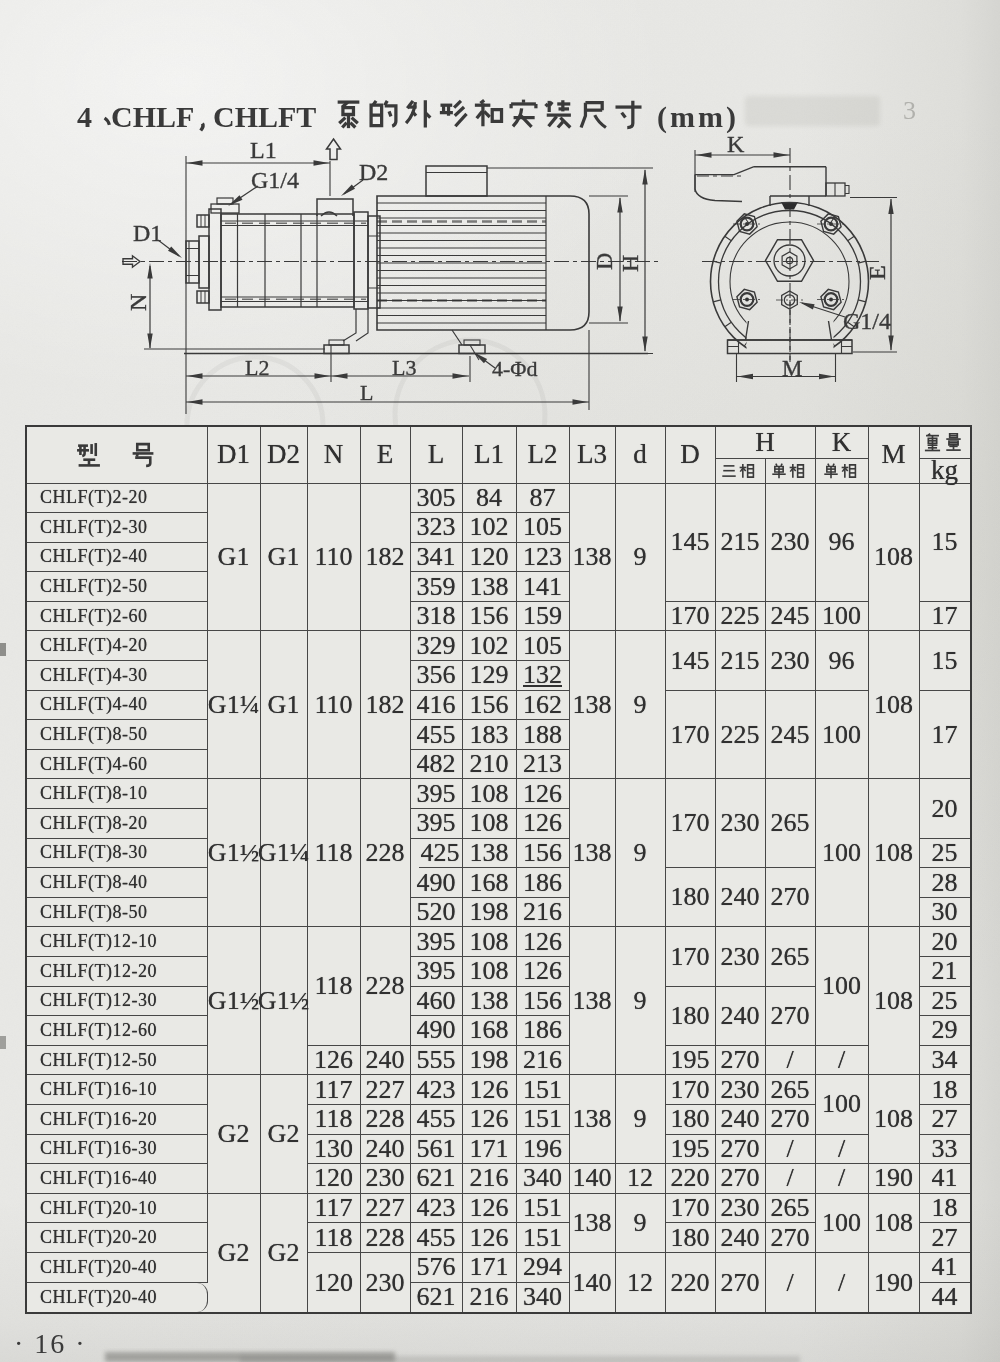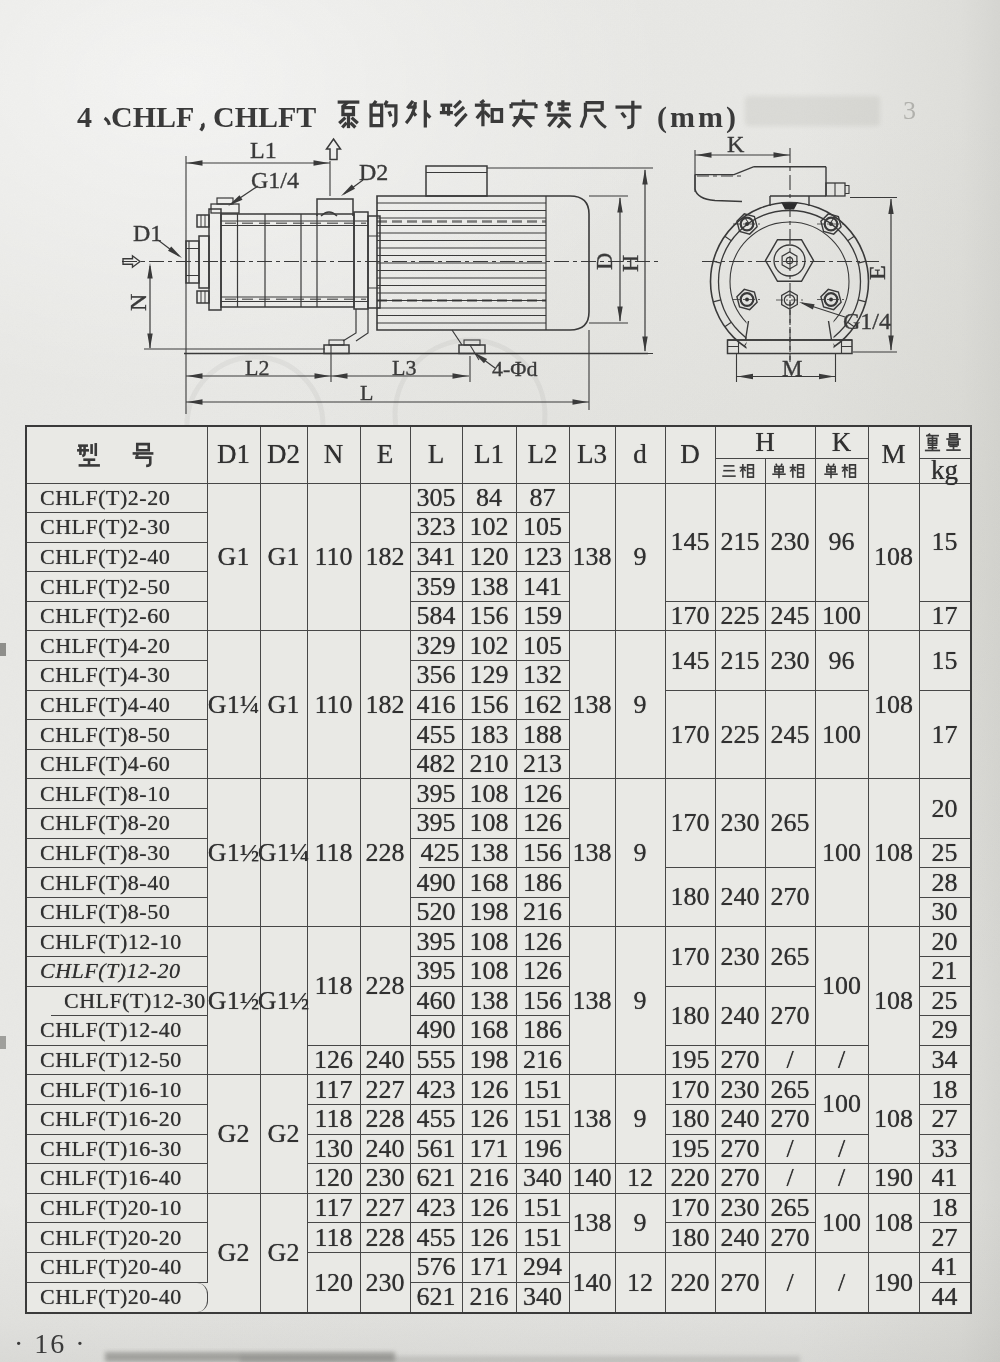--- a/index.html
+++ b/index.html
@@ -11,21 +11,21 @@
   radial-gradient(ellipse 900px 600px at 88% 40%, rgba(200,200,192,0.30), rgba(200,200,192,0) 72%),
   linear-gradient(180deg, rgba(0,0,0,0) 88%, rgba(90,90,85,0.06) 97%, rgba(90,90,85,0.10) 100%),
   linear-gradient(90deg, #e9e9e6 0%, #e8e8e5 80%, #dfdfdb 96%, #d6d6d2 100%);}
 #title{position:absolute;left:75px;top:94px;}
 #drawing{position:absolute;left:100px;top:128px;}
 #tbl{position:absolute;left:25px;top:425px;display:grid;border:2.2px solid #3a3a3a;background:#e9e9e5;}
 .cell{border-right:1.6px solid #474747;border-bottom:1.6px solid #474747;display:flex;align-items:center;justify-content:center;
  font-size:26px;color:#303030;white-space:nowrap;overflow:visible;text-shadow:0 0 0.7px rgba(48,48,48,0.85);}
 .cell.nr{border-right:none}
 .cell.nb{border-bottom:none}
-.mdl{justify-content:flex-start;padding-left:13px;box-sizing:border-box;font-size:22px;letter-spacing:0.5px;}
+.mdl{justify-content:flex-start;padding-left:13px;box-sizing:border-box;font-size:18px;letter-spacing:0.5px;}
 .hc{font-size:27px;}
 .ghost{position:absolute;white-space:nowrap;}
 #pageno{position:absolute;left:14px;top:1328px;font-size:28px;color:#3a3a3a;letter-spacing:2px;}
 </style></head>
 <body>
 <div id="page">
 <div id="paper"></div>
 
 <svg width="1000" height="1362" style="position:absolute;left:0;top:0;opacity:0.5">
       <filter id="nz">
@@ -480,23 +480,23 @@
 <div class="cell mdl" style="grid-column:1;grid-row:9/span 1;">CHLF(T)4-30</div>
 <div class="cell mdl" style="grid-column:1;grid-row:10/span 1;padding-left:13px;">CHLF(T)4-40</div>
 <div class="cell mdl" style="grid-column:1;grid-row:11/span 1;">CHLF(T)8-50</div>
 <div class="cell mdl" style="grid-column:1;grid-row:12/span 1;">CHLF(T)4-60</div>
 <div class="cell mdl" style="grid-column:1;grid-row:13/span 1;">CHLF(T)8-10</div>
 <div class="cell mdl" style="grid-column:1;grid-row:14/span 1;">CHLF(T)8-20</div>
 <div class="cell mdl" style="grid-column:1;grid-row:15/span 1;">CHLF(T)8-30</div>
 <div class="cell mdl" style="grid-column:1;grid-row:16/span 1;">CHLF(T)8-40</div>
 <div class="cell mdl" style="grid-column:1;grid-row:17/span 1;">CHLF(T)8-50</div>
 <div class="cell mdl" style="grid-column:1;grid-row:18/span 1;">CHLF(T)12-10</div>
-<div class="cell mdl" style="grid-column:1;grid-row:19/span 1;font-style:italic;">CHLF(T)12-20</div>
-<div class="cell mdl" style="grid-column:1;grid-row:20/span 1;margin-left:24px;">CHLF(T)12-30</div>
-<div class="cell mdl" style="grid-column:1;grid-row:21/span 1;">CHLF(T)12-40</div>
+<div class="cell mdl" style="grid-column:1;grid-row:19/span 1;">CHLF(T)12-20</div>
+<div class="cell mdl" style="grid-column:1;grid-row:20/span 1;">CHLF(T)12-30</div>
+<div class="cell mdl" style="grid-column:1;grid-row:21/span 1;">CHLF(T)12-60</div>
 <div class="cell mdl" style="grid-column:1;grid-row:22/span 1;">CHLF(T)12-50</div>
 <div class="cell mdl" style="grid-column:1;grid-row:23/span 1;">CHLF(T)16-10</div>
 <div class="cell mdl" style="grid-column:1;grid-row:24/span 1;">CHLF(T)16-20</div>
 <div class="cell mdl" style="grid-column:1;grid-row:25/span 1;text-align:center;">CHLF(T)16-30</div>
 <div class="cell mdl" style="grid-column:1;grid-row:26/span 1;">CHLF(T)16-40</div>
 <div class="cell mdl" style="grid-column:1;grid-row:27/span 1;">CHLF(T)20-10</div>
 <div class="cell mdl" style="grid-column:1;grid-row:28/span 1;">CHLF(T)20-20</div>
 <div class="cell mdl" style="grid-column:1;grid-row:29/span 1;">CHLF(T)20-40</div>
 <div class="cell mdl nb" style="grid-column:1;grid-row:30/span 1;border-radius:11px;">CHLF(T)20-40</div>
 <div class="cell " style="grid-column:2;grid-row:3/span 5;">G1</div>
@@ -540,29 +540,29 @@
 <div class="cell " style="grid-column:8;grid-row:3/span 1;">87</div>
 <div class="cell " style="grid-column:6;grid-row:4/span 1;">323</div>
 <div class="cell " style="grid-column:7;grid-row:4/span 1;">102</div>
 <div class="cell " style="grid-column:8;grid-row:4/span 1;">105</div>
 <div class="cell " style="grid-column:6;grid-row:5/span 1;">341</div>
 <div class="cell " style="grid-column:7;grid-row:5/span 1;">120</div>
 <div class="cell " style="grid-column:8;grid-row:5/span 1;">123</div>
 <div class="cell " style="grid-column:6;grid-row:6/span 1;">359</div>
 <div class="cell " style="grid-column:7;grid-row:6/span 1;">138</div>
 <div class="cell " style="grid-column:8;grid-row:6/span 1;">141</div>
-<div class="cell " style="grid-column:6;grid-row:7/span 1;">584</div>
+<div class="cell " style="grid-column:6;grid-row:7/span 1;">318</div>
 <div class="cell " style="grid-column:7;grid-row:7/span 1;">156</div>
 <div class="cell " style="grid-column:8;grid-row:7/span 1;">159</div>
 <div class="cell " style="grid-column:6;grid-row:8/span 1;">329</div>
 <div class="cell " style="grid-column:7;grid-row:8/span 1;">102</div>
 <div class="cell " style="grid-column:8;grid-row:8/span 1;">105</div>
 <div class="cell " style="grid-column:6;grid-row:9/span 1;">356</div>
 <div class="cell " style="grid-column:7;grid-row:9/span 1;">129</div>
-<div class="cell " style="grid-column:8;grid-row:9/span 1;">132</div>
+<div class="cell " style="grid-column:8;grid-row:9/span 1;text-decoration:underline;">132</div>
 <div class="cell " style="grid-column:6;grid-row:10/span 1;font-family:Liberation Serif, serif;">416</div>
 <div class="cell " style="grid-column:7;grid-row:10/span 1;">156</div>
 <div class="cell " style="grid-column:8;grid-row:10/span 1;">162</div>
 <div class="cell " style="grid-column:6;grid-row:11/span 1;">455</div>
 <div class="cell " style="grid-column:7;grid-row:11/span 1;">183</div>
 <div class="cell " style="grid-column:8;grid-row:11/span 1;">188</div>
 <div class="cell " style="grid-column:6;grid-row:12/span 1;">482</div>
 <div class="cell " style="grid-column:7;grid-row:12/span 1;">210</div>
 <div class="cell " style="grid-column:8;grid-row:12/span 1;">213</div>
 <div class="cell " style="grid-column:6;grid-row:13/span 1;">395</div>

